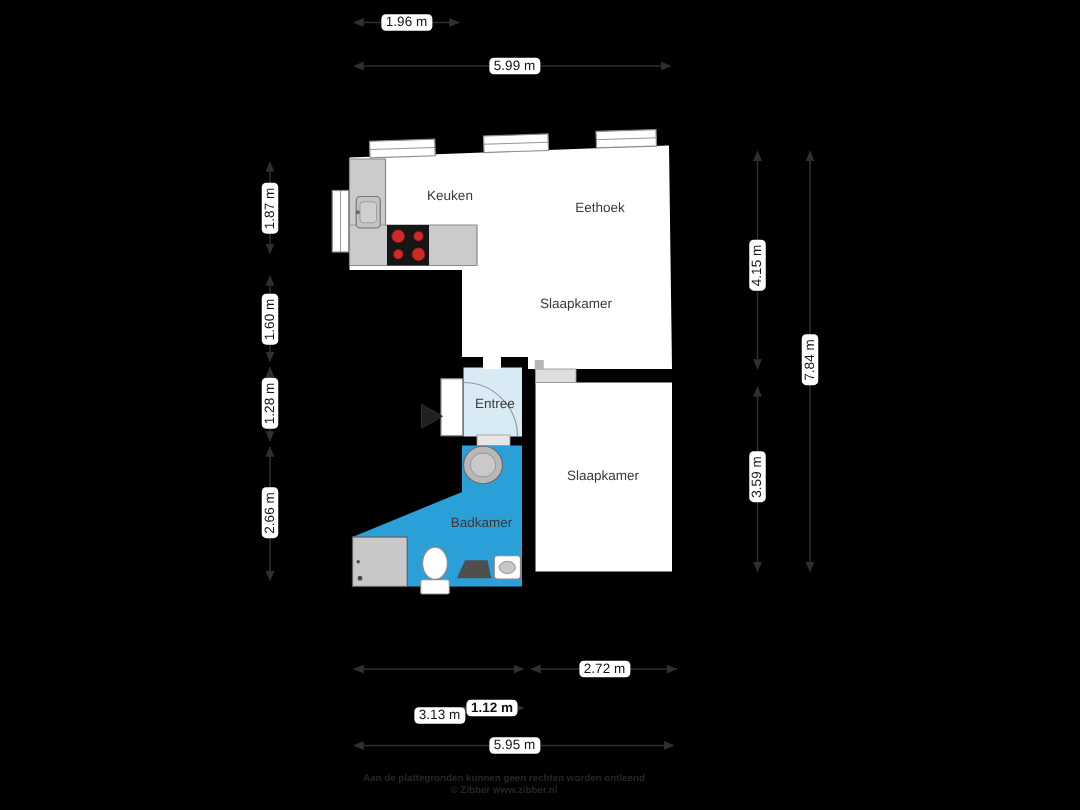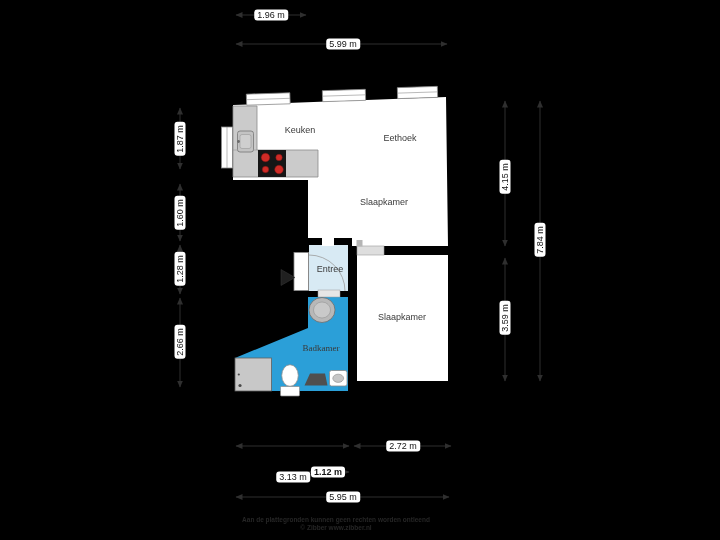--- a/index.html
+++ b/index.html
@@ -142,18 +142,18 @@
   <div class="dim" style="left:293px; top:446px;margin-top:31px;">3.13 m</div>
   <div class="dim" style="left:403px; top:446px;">2.72 m</div>
   <div class="dim" style="left:328px; top:472px;font-weight:bold;">1.12 m</div>
   <div class="dim" style="left:343px; top:497px;text-align:right;">5.95 m</div>
 
   <div class="room-label" style="left:300px; top:130px;">Keuken</div>
   <div class="room-label" style="left:400px; top:138px;">Eethoek</div>
   <div class="room-label" style="left:384px; top:202px;">Slaapkamer</div>
   <div class="room-label" style="left:330px; top:269px;">Entree</div>
   <div class="room-label" style="left:402px; top:317px;">Slaapkamer</div>
-  <div class="room-label" style="left:321px; top:348px;font-family:Liberation Serif, serif;">Badkamer</div>
+  <div class="room-label" style="left:321px; top:348px;">Badkamer</div>
 
   <div class="footer-line" style="left:336px; top:519px;">Aan de plattegronden kunnen geen rechten worden ontleend</div>
   <div class="footer-line" style="left:336px; top:527px;">© Zibber www.zibber.nl</div>
 
 </div>
 
 </body></html>

